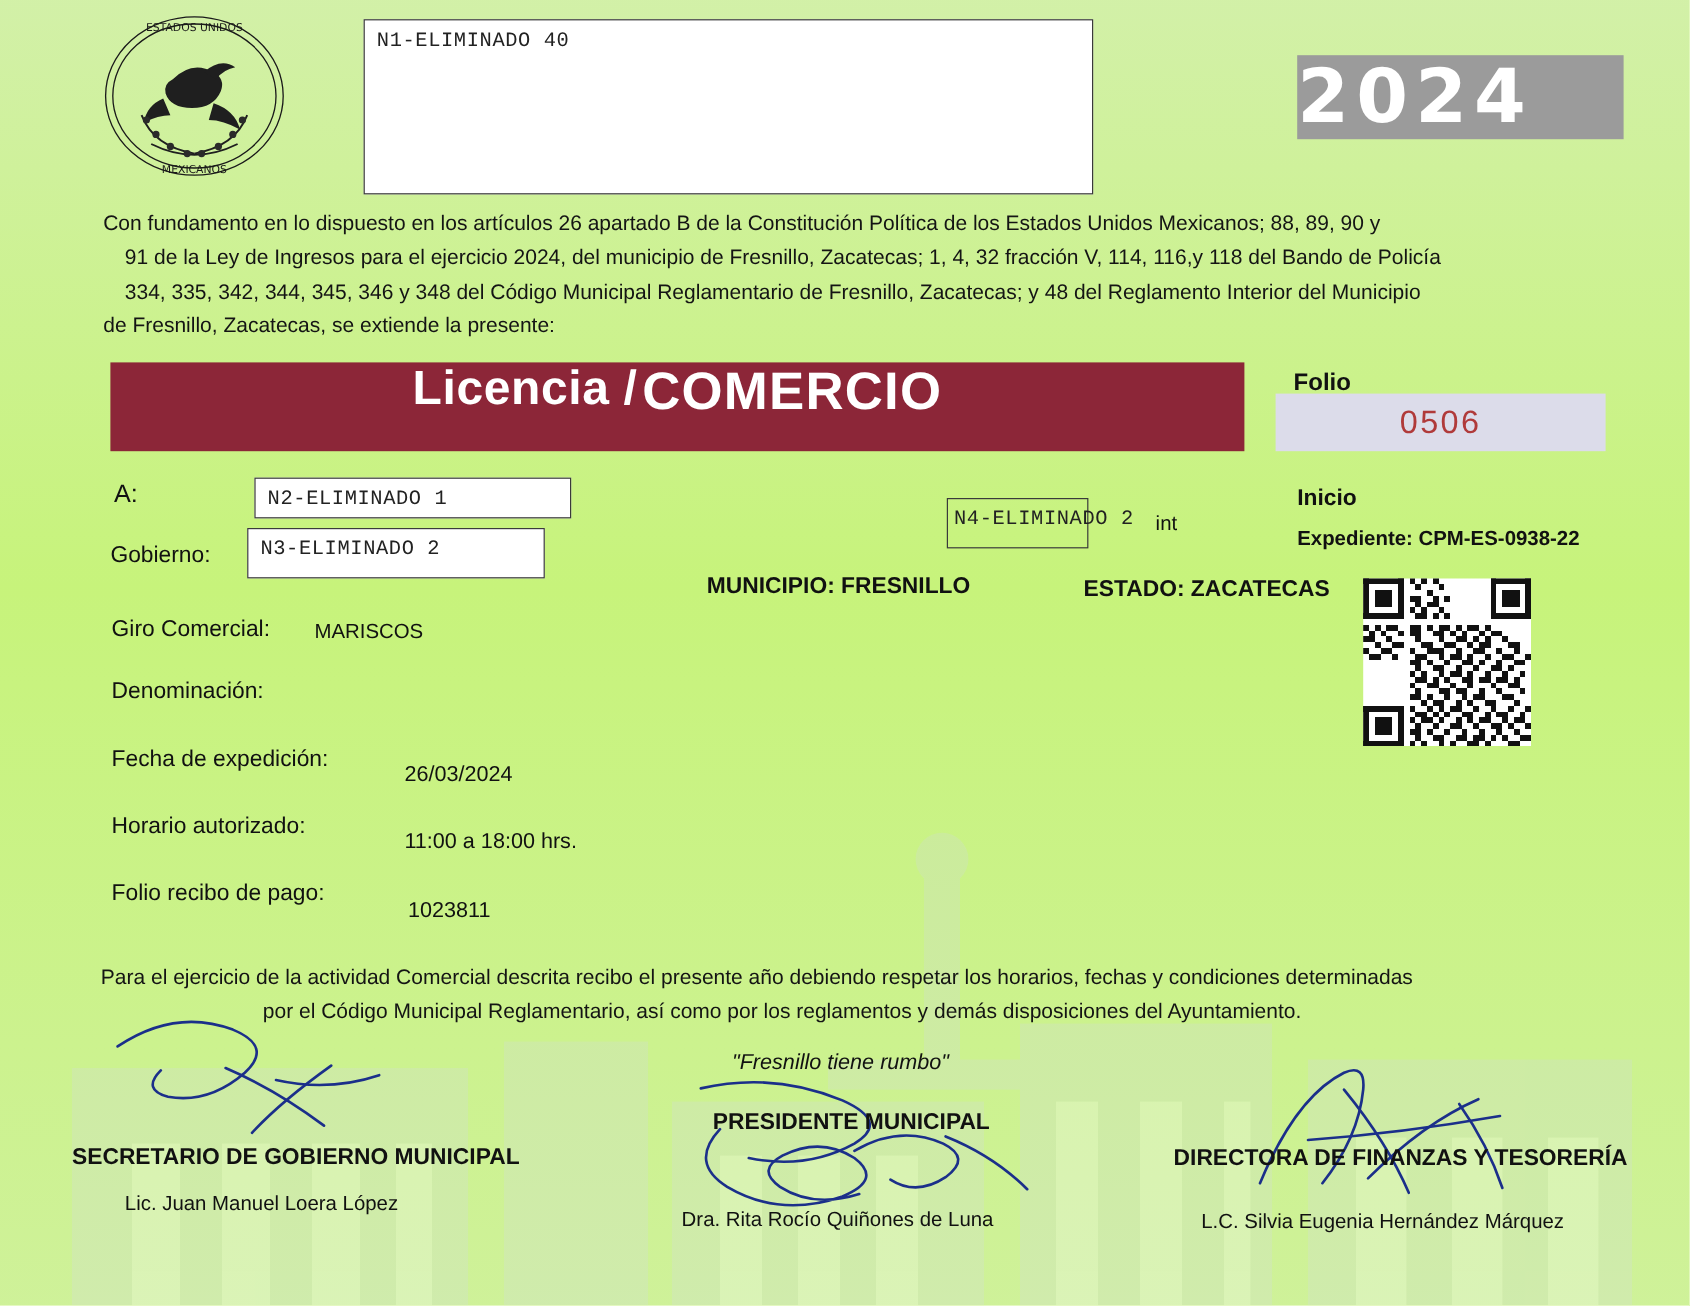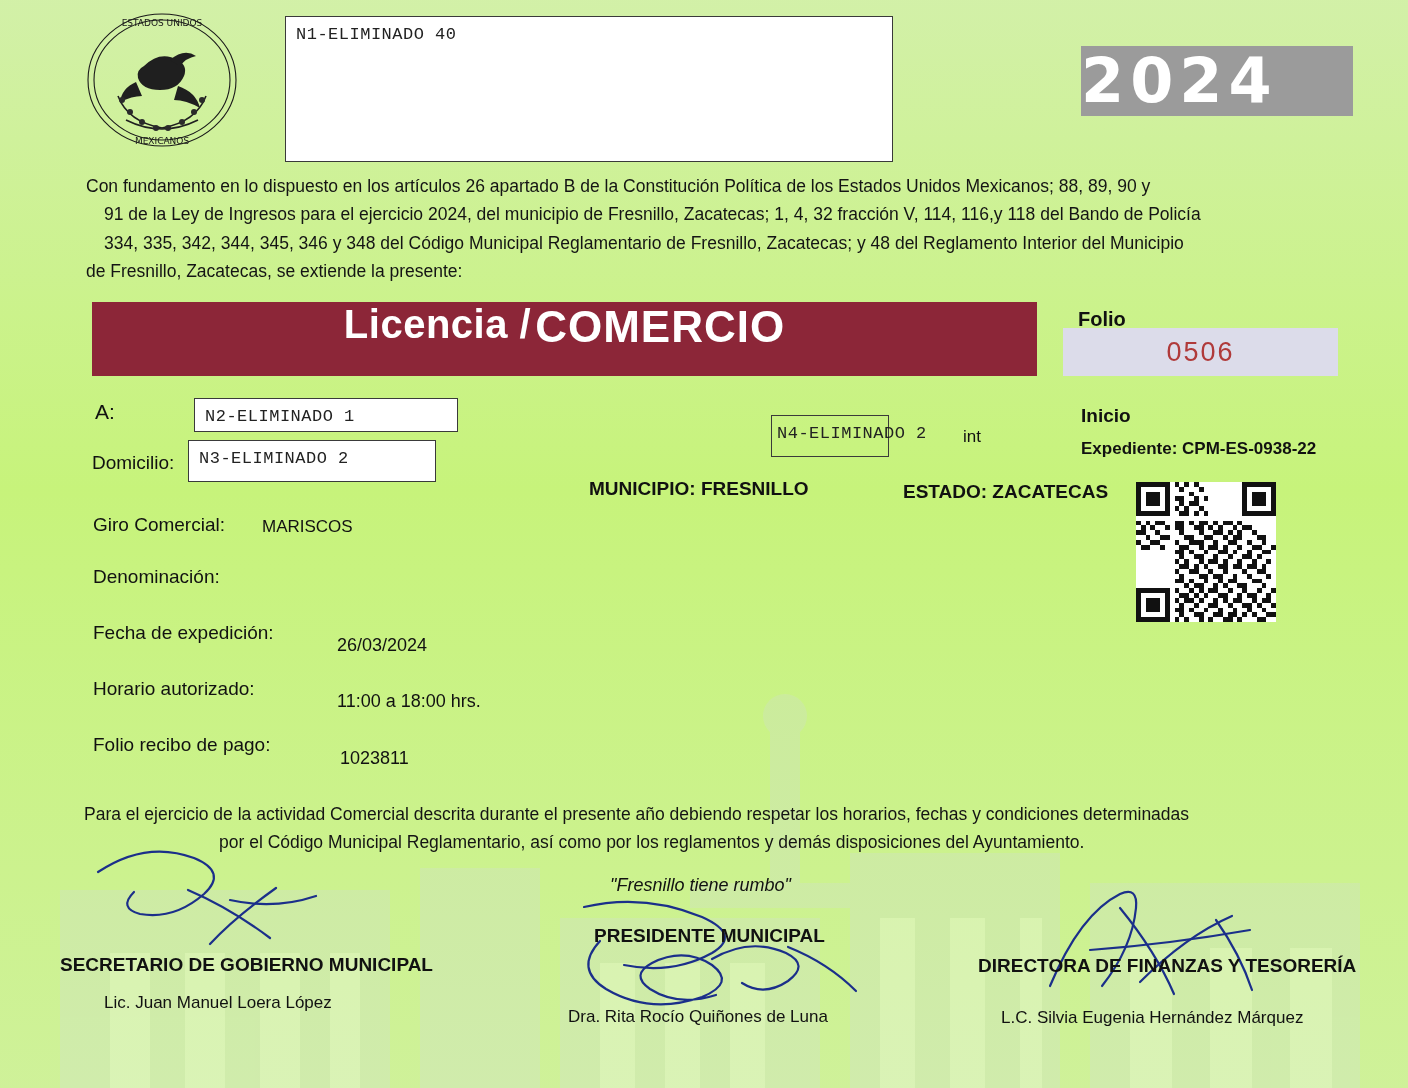--- a/index.html
+++ b/index.html
@@ -46,20 +46,21 @@
   .redact-box {
     position: absolute;
     border: 1px solid #3a3a3a;
     background: #ffffff;
     font-family: "Liberation Mono", monospace;
     font-size: 17px;
     letter-spacing: 0.5px;
     color: #222;
     padding: 8px 10px;
     box-sizing: border-box;
+    margin-left: 18px;
   }
   #redact-n1 { left: 285px; top: 16px; width: 608px; height: 146px; }
   #redact-n2 { left: 194px; top: 398px; width: 264px; height: 34px; }
   #redact-n3 { left: 188px; top: 440px; width: 248px; height: 42px; }
   #redact-n4 { left: 771px; top: 415px; width: 118px; height: 42px; background: transparent; }
   #redact-n4 .rtext {
     position: absolute;
     left: 5px;
     top: 8px;
     white-space: nowrap;
@@ -347,21 +348,21 @@
   <div class="folio-value">0506</div>
 
   <div class="inicio">Inicio</div>
   <div class="expediente">Expediente: CPM-ES-0938-22</div>
 
   <div class="fld" id="lbl-a">A:</div>
   <div class="redact-box" id="redact-n2">
     <span>N2-ELIMINADO 1</span>
   </div>
 
-  <div class="fld" id="lbl-domicilio">Domicilio:</div>
+  <div class="fld" id="lbl-domicilio">Gobierno:</div>
   <div class="redact-box" id="redact-n3">
     <span>N3-ELIMINADO 2</span>
   </div>
 
   <div class="redact-box" id="redact-n4">
     <span class="rtext">N4-ELIMINADO 2</span>
   </div>
   <div class="fld" id="lbl-int">int</div>
 
   <div class="fld" id="lbl-municipio">MUNICIPIO: FRESNILLO</div>
@@ -567,21 +568,21 @@
         <rect x="10" y="28" width="1" height="1"></rect>
         <rect x="13" y="28" width="1" height="1"></rect>
       <rect x="15" y="28" width="1" height="1"></rect>
         <rect x="18" y="28" width="2" height="1"></rect>
         <rect x="21" y="28" width="1" height="1"></rect>
       <rect x="25" y="28" width="2" height="1"></rect>
     </g>
   </svg>
 
   <div class="footer-note">
-    <span class="l-line">Para el ejercicio de la actividad Comercial descrita durante el presente año debiendo respetar los horarios, fechas y condiciones determinadas</span>
+    <span class="l-line">Para el ejercicio de la actividad Comercial descrita recibo el presente año debiendo respetar los horarios, fechas y condiciones determinadas</span>
     <span class="l-line indent">por el Código Municipal Reglamentario, así como por los reglamentos y demás disposiciones del Ayuntamiento.</span>
   </div>
 
   <div class="slogan">"Fresnillo tiene rumbo"</div>
 
   <svg class="scribble" id="scribble1" viewBox="0 0 290 130">
     <g fill="none" stroke="#1b2f8a" stroke-width="2.2" stroke-linecap="round">
       <path d="M18 42 q48 -32 96 -14 q34 14 10 36 q-30 26 -64 20 q-22 -6 -6 -22"></path>
       <path d="M108 60 q42 18 82 48"></path>
       <path d="M196 58 q-42 30 -66 56"></path>

